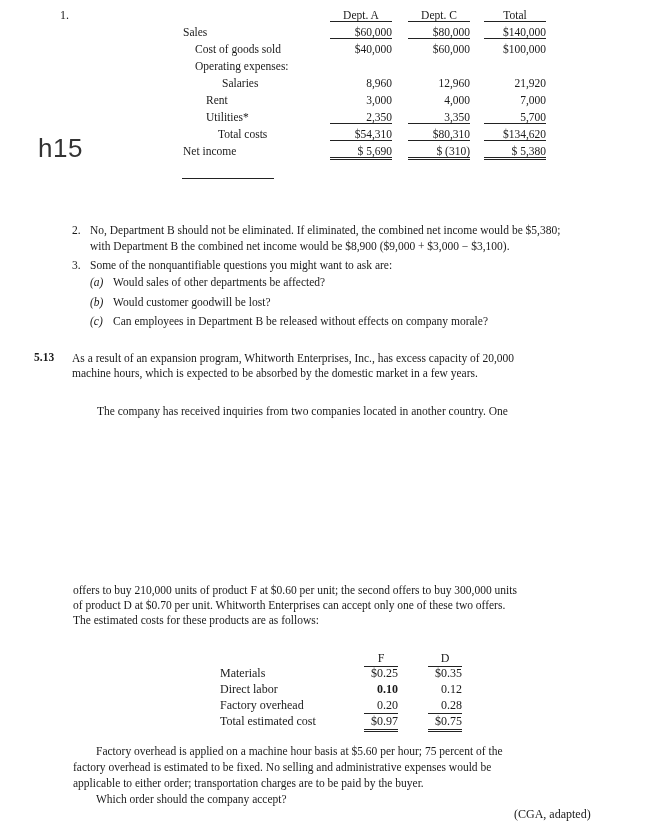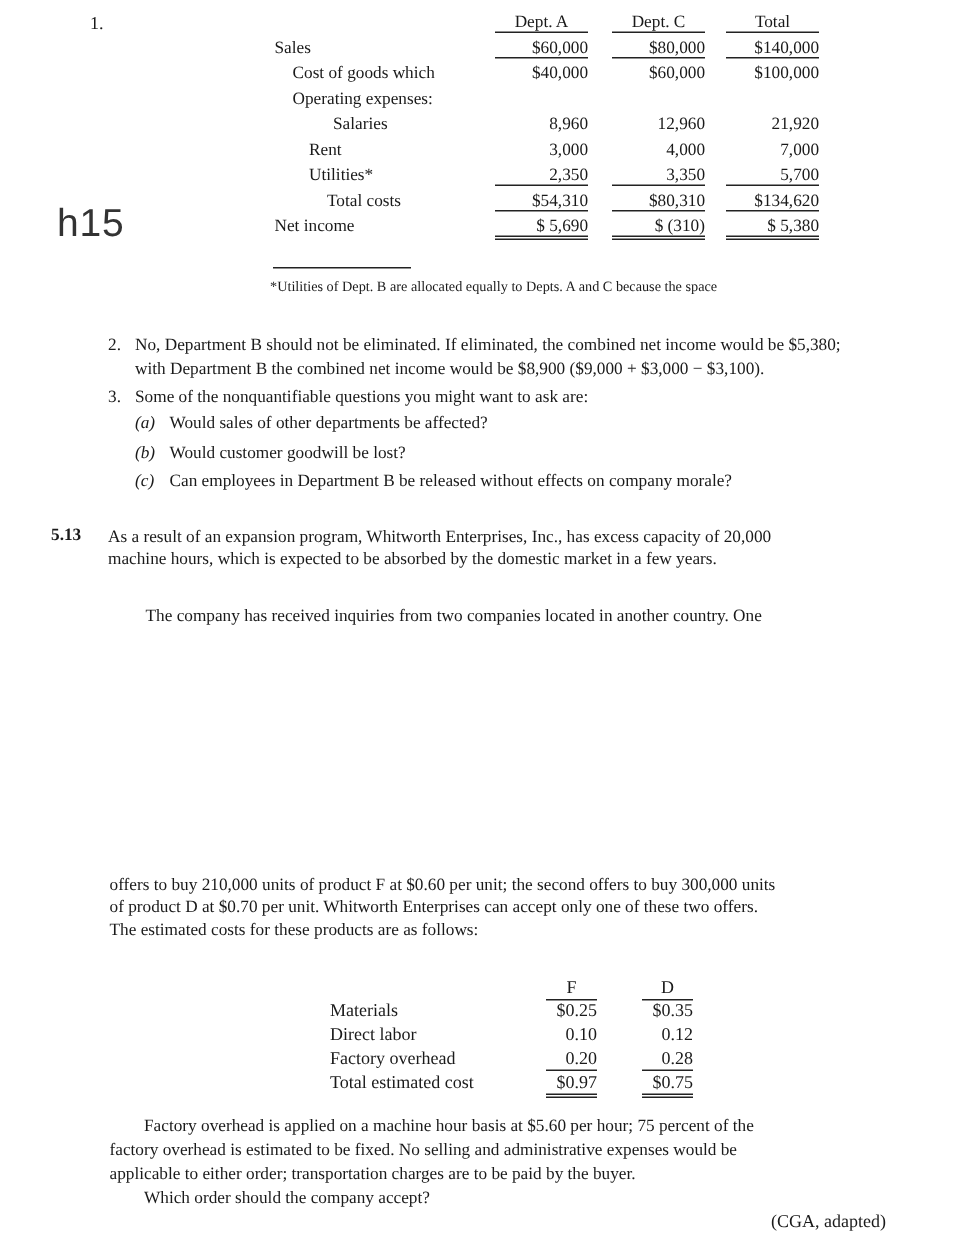--- a/index.html
+++ b/index.html
@@ -75,21 +75,21 @@
 
 <div class="abs side-label" style="left:38px; top:133px;">h15</div>
 
 <div class="abs" style="left:0; top:0; width:650px; height:170px;">
 
   <div class="abs t1-head uline" style="left:330px; top:9px;">Dept. A</div>
   <div class="abs t1-head uline" style="left:408px; top:9px;">Dept. C</div>
   <div class="abs t1-head uline" style="left:484px; top:9px;">Total</div>
 
   <div class="abs t1-label" style="left:183px; top:26px;">Sales</div>
-  <div class="abs t1-label" style="left:195px; top:43px;">Cost of goods which</div>
+  <div class="abs t1-label" style="left:195px; top:43px;">Cost of goods sold</div>
   <div class="abs t1-label" style="left:195px; top:60px;">Operating expenses:</div>
   <div class="abs t1-label" style="left:206px; top:77px;margin-left:16px;">Salaries</div>
   <div class="abs t1-label" style="left:206px; top:94px;">Rent</div>
   <div class="abs t1-label" style="left:206px; top:111px;">Utilities*</div>
   <div class="abs t1-label" style="left:218px; top:128px;">Total costs</div>
   <div class="abs t1-label" style="left:183px; top:145px;">Net income</div>
 
   <div class="abs t1-cell uline" style="left:330px; top:26px;">$60,000</div>
   <div class="abs t1-cell" style="left:330px; top:43px;">$40,000</div>
   <div class="abs t1-cell" style="left:330px; top:77px;">8,960</div>
@@ -110,21 +110,20 @@
   <div class="abs t1-cell" style="left:484px; top:43px;">$100,000</div>
   <div class="abs t1-cell" style="left:484px; top:77px;">21,920</div>
   <div class="abs t1-cell" style="left:484px; top:94px;">7,000</div>
   <div class="abs t1-cell uline" style="left:484px; top:111px;">5,700</div>
   <div class="abs t1-cell uline" style="left:484px; top:128px;">$134,620</div>
   <div class="abs t1-cell dline" style="left:484px; top:145px;">$ 5,380</div>
 </div>
 
 <div class="abs footnote-rule" style="left:182px; top:178px;"></div>
 <div class="abs footnote" style="left:180px; top:186px;">
-  <div>*Utilities of Dept. B are allocated equally to Depts. A and C because the space</div>
 </div>
 
 <div class="abs para" style="left:72px; top:222px;">2.</div>
 <div class="abs para" style="left:90px; top:222px; white-space:nowrap;">No, Department B should not be eliminated. If eliminated, the combined net income would be $5,380;</div>
 <div class="abs para" style="left:90px; top:238px; white-space:nowrap;">with Department B the combined net income would be $8,900 ($9,000 + $3,000 − $3,100).</div>
 
 <div class="abs para" style="left:72px; top:257px;">3.</div>
 <div class="abs para" style="left:90px; top:257px; white-space:nowrap;">Some of the nonquantifiable questions you might want to ask are:</div>
 
 <div class="abs sub" style="left:90px; top:276px;"><i>(a)</i></div>
@@ -148,21 +147,21 @@
 <div class="abs" style="left:0; top:0; width:650px; height:825px; pointer-events:none;">
   <div class="abs t2-head uline" style="left:364px; top:651px; width:34px;">F</div>
   <div class="abs t2-head uline" style="left:428px; top:651px; width:34px;">D</div>
 
   <div class="abs t2-label" style="left:220px; top:666px;">Materials</div>
   <div class="abs t2-label" style="left:220px; top:682px;">Direct labor</div>
   <div class="abs t2-label" style="left:220px; top:698px;">Factory overhead</div>
   <div class="abs t2-label" style="left:220px; top:714px;">Total estimated cost</div>
 
   <div class="abs t2-cell" style="left:364px; top:666px;">$0.25</div>
-  <div class="abs t2-cell" style="left:364px; top:682px;">0.10</div>
+  <div class="abs t2-cell" style="left:364px; top:682px;font-weight:bold;">0.10</div>
   <div class="abs t2-cell uline" style="left:364px; top:698px;">0.20</div>
   <div class="abs t2-cell dline" style="left:364px; top:714px;">$0.97</div>
 
   <div class="abs t2-cell" style="left:428px; top:666px;">$0.35</div>
   <div class="abs t2-cell" style="left:428px; top:682px;">0.12</div>
   <div class="abs t2-cell uline" style="left:428px; top:698px;">0.28</div>
   <div class="abs t2-cell dline" style="left:428px; top:714px;">$0.75</div>
 </div>
 
 <div class="abs problem-text" style="left:96px; top:744px; white-space:nowrap;">Factory overhead is applied on a machine hour basis at $5.60 per hour; 75 percent of the</div>

